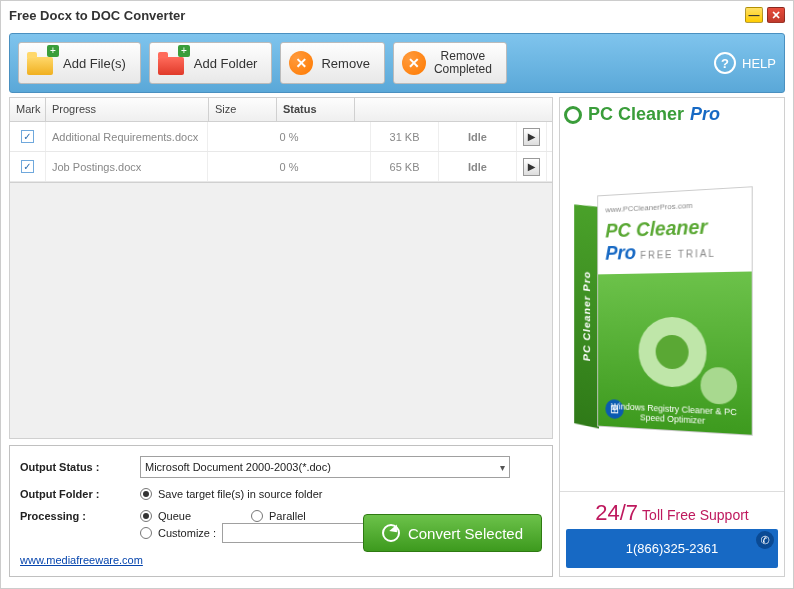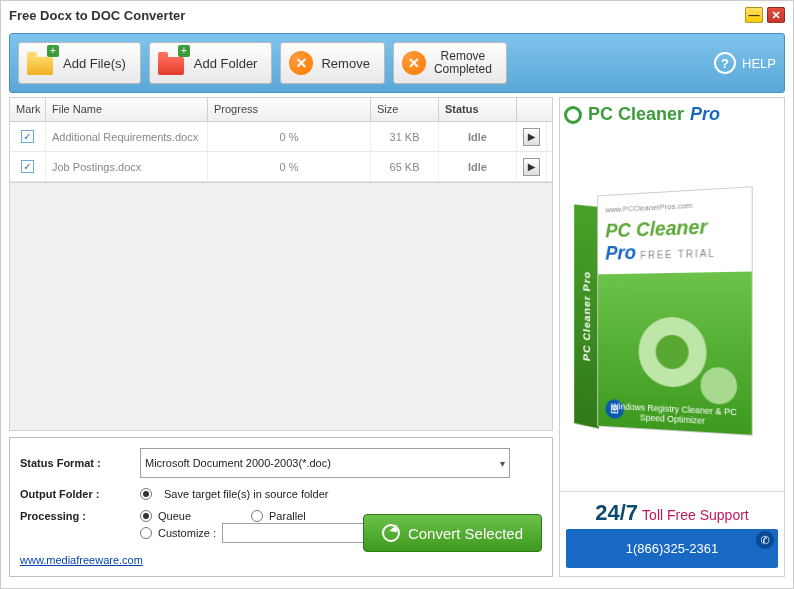--- a/index.html
+++ b/index.html
@@ -35,21 +35,21 @@
 .trow { display:flex; height: 30px; align-items:center; border-bottom: 1px solid #e8e8e8; font-size:11px; color:#888; }
 .trow .td { padding: 0 6px; border-right: 1px solid #eee; height:100%; display:flex; align-items:center; }
 .c-mark{width:36px; justify-content:center;} .c-name{width:162px;} .c-prog{width:163px; justify-content:center;} .c-size{width:68px; justify-content:center;} .c-status{width:78px; justify-content:center;font-weight:bold;} .c-act{width:30px; justify-content:center; border-right:none;}
 .checkbox { width:13px; height:13px; border:1px solid #6fa8dc; background:#fff; display:flex; align-items:center; justify-content:center; font-size:10px; color:#2a6db0; }
 .row-play { width:18px; height:18px; border:1px solid #999; background:linear-gradient(#fff,#ddd); display:flex; align-items:center; justify-content:center; font-size:10px; color:#333; cursor:pointer; }
 .filler { flex:1; background:#f0f0f0; border:1px solid #d0d0d0; border-top:none; }
 
 .options { border:1px solid #c0c0c0; margin-top:6px; padding: 10px 10px 10px 10px; font-size:11px; color:#222; position:relative; }
 .opt-row { display:flex; align-items:center; margin-bottom:10px; }
 .opt-label { width:120px; font-weight:bold; }
-.sel { flex:1; max-width:370px; height:30px; border:1px solid #a0a0a0; background:#fff; font-size:11px; padding:0 4px; display:flex; align-items:center; justify-content:space-between; cursor:pointer; }
+.sel { flex:1; max-width:370px; height:22px; border:1px solid #a0a0a0; background:#fff; font-size:11px; padding:0 4px; display:flex; align-items:center; justify-content:space-between; cursor:pointer; }
 .sel .caret { font-size:10px; color:#555; }
 .radio { width:12px; height:12px; border:1px solid #777; border-radius:50%; display:inline-flex; align-items:center; justify-content:center; margin-right:6px; vertical-align:middle; }
 .radio.sel-on::after { content:""; width:6px; height:6px; background:#333; border-radius:50%; }
 .inline-input { width:186px; height:20px; border:1px solid #a0a0a0; background:#fff; margin: 0 6px; }
 .browse-btn { height:22px; padding:0 10px; border:1px solid #999; background:linear-gradient(#fefefe,#e4e4e4); font-size:11px; cursor:pointer; }
 .convert-btn { position:absolute; right:10px; bottom:24px; height:38px; padding:0 18px; background:linear-gradient(#6cc24a,#3d9a1e); border:1px solid #2e7a12; border-radius:4px; color:#fff; font-size:15px; display:flex; align-items:center; gap:8px; cursor:pointer; }
 .convert-ico { width:18px; height:18px; border:2px solid #fff; border-radius:50%; position:relative; }
 .convert-ico::after { content:""; position:absolute; top:1px; right:-2px; width:0;height:0; border-left:5px solid transparent; border-right:5px solid transparent; border-top:6px solid #fff; transform:rotate(-40deg); }
 .footer-link { margin-top:10px; }
 .footer-link a { font-size:11px; color:#0645ad; text-decoration:underline; cursor:pointer; }
@@ -68,21 +68,21 @@
 .bf-name1 { color:#5aa834; font-weight:bold; font-size:20px; font-style:italic; }
 .bf-name2 { color:#1769c4; font-weight:bold; font-size:20px; font-style:italic; }
 .bf-trial { font-size:10px; color:#888; letter-spacing:2px; margin-top:2px; }
 .bf-gear { flex:1; background:linear-gradient(#6cc24a,#3d9a1e); position:relative; display:flex; align-items:center; justify-content:center; }
 .gear { width:70px; height:70px; background:#bfe6a9; border-radius:50%; position:relative; }
 .gear::before { content:""; position:absolute; inset:18px; background:#5aa834; border-radius:50%; }
 .gear2 { width:36px; height:36px; background:#a8d98f; border-radius:50%; position:absolute; right:14px; bottom:28px; }
 .bf-sub { position:absolute; bottom:6px; left:0; right:0; text-align:center; color:#fff; font-size:9px; }
 .winflag { position:absolute; left:8px; bottom:8px; width:20px; height:20px; background:#0a5bb0; border-radius:50%; display:flex; align-items:center; justify-content:center; color:#fff; font-size:12px; }
 .ad-support { border-top:1px solid #ddd; padding:8px 6px; text-align:center; }
-.sup-1 .n247 { color:#0c4a6e; font-size:22px; font-weight:bold; }
+.sup-1 .n247 { color:#be185d; font-size:22px; font-weight:normal; }
 .sup-1 .toll { color:#be185d; font-size:14px; margin-left:4px; }
 .sup-2 { background:#1769c4; color:#fff; font-size:13px; padding:12px 0; margin-top:3px; border-radius:2px; position:relative; }
 .sup-phone-ico { position:absolute; right:4px; top:2px; width:18px; height:18px; background:#0a4a94; border-radius:50%; display:flex; align-items:center; justify-content:center; font-size:11px; }
 </style>
 </head>
 <body>
 
 <div class="titlebar">
   <div class="titlebar-title">Free Docx to DOC Converter</div>
   <div class="titlebar-btns">
@@ -122,21 +122,20 @@
     <div class="help-ico">?</div>
     <span>HELP</span>
   </div>
 </div>
 
 <div class="mainarea">
   <div class="leftcol">
     <div class="table-wrap">
       <div class="thead">
         <div class="th c-mark">Mark</div>
-        <div class="th c-name">File Name</div>
         <div class="th c-prog">Progress</div>
         <div class="th c-size">Size</div>
         <div class="th c-status">Status</div>
         <div class="th c-act"></div>
       </div>
       <div class="tbody">
         <div class="trow">
           <div class="td c-mark">
               <div class="checkbox">✓</div>
             </div>
@@ -159,29 +158,29 @@
           <div class="td c-act">
               <div class="row-play">▶</div>
             </div>
         </div>
       </div>
     </div>
     <div class="filler"></div>
 
     <div class="options">
       <div class="opt-row">
-        <div class="opt-label">Status Format :</div>
+        <div class="opt-label">Output Status :</div>
         <div class="sel">
           <span>Microsoft Document 2000-2003(*.doc)</span>
           <span class="caret">▾</span>
         </div>
       </div>
       <div class="opt-row">
         <div class="opt-label">Output Folder :</div>
-        <div style="display:flex;align-items:center;gap:6px;">
+        <div style="display:flex;align-items:center;">
           <span class="radio sel-on"></span>
           <span>Save target file(s) in source folder</span>
         </div>
       </div>
       <div class="opt-row" style="margin-bottom:0;">
         <div class="opt-label">Processing :</div>
         <div style="display:flex;align-items:center;margin-right:60px;">
           <span class="radio sel-on"></span>
           <span>Queue</span>
         </div>

